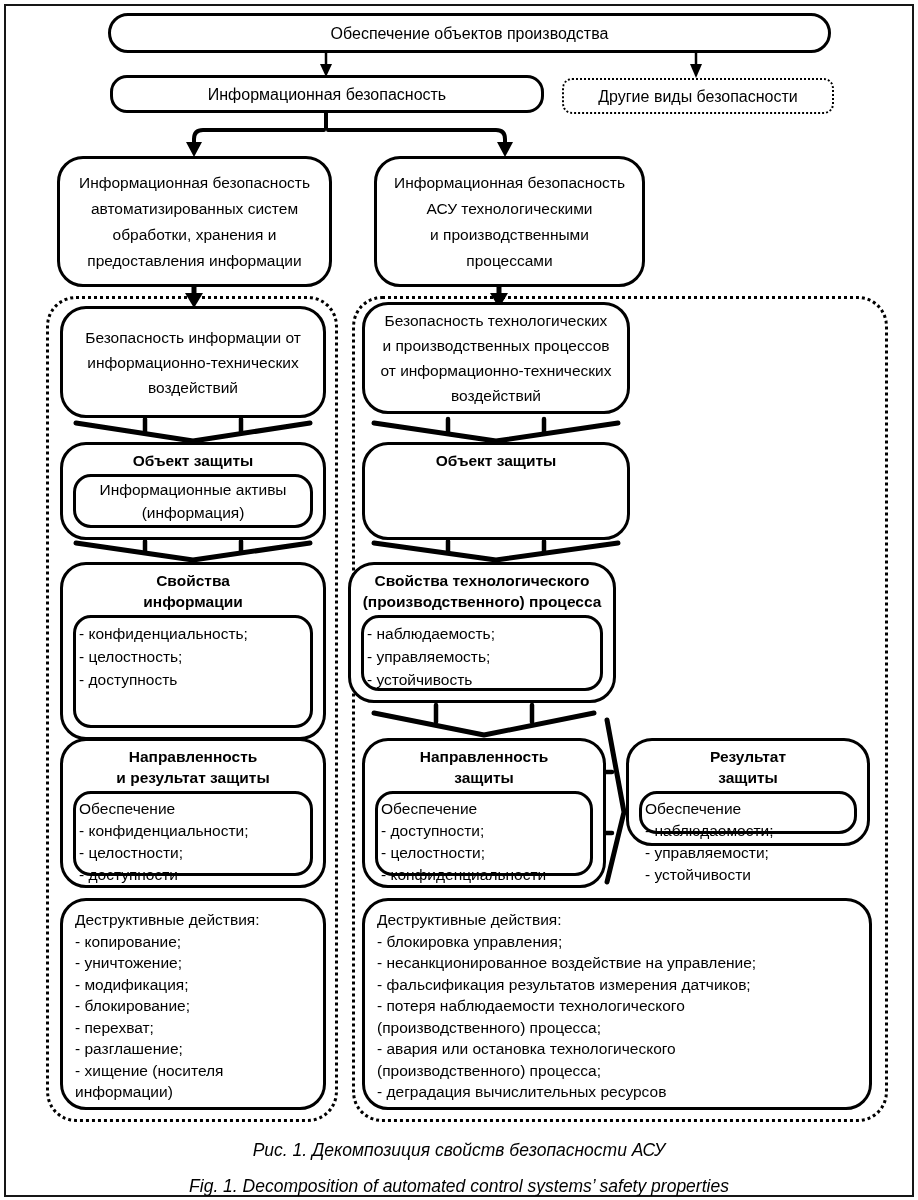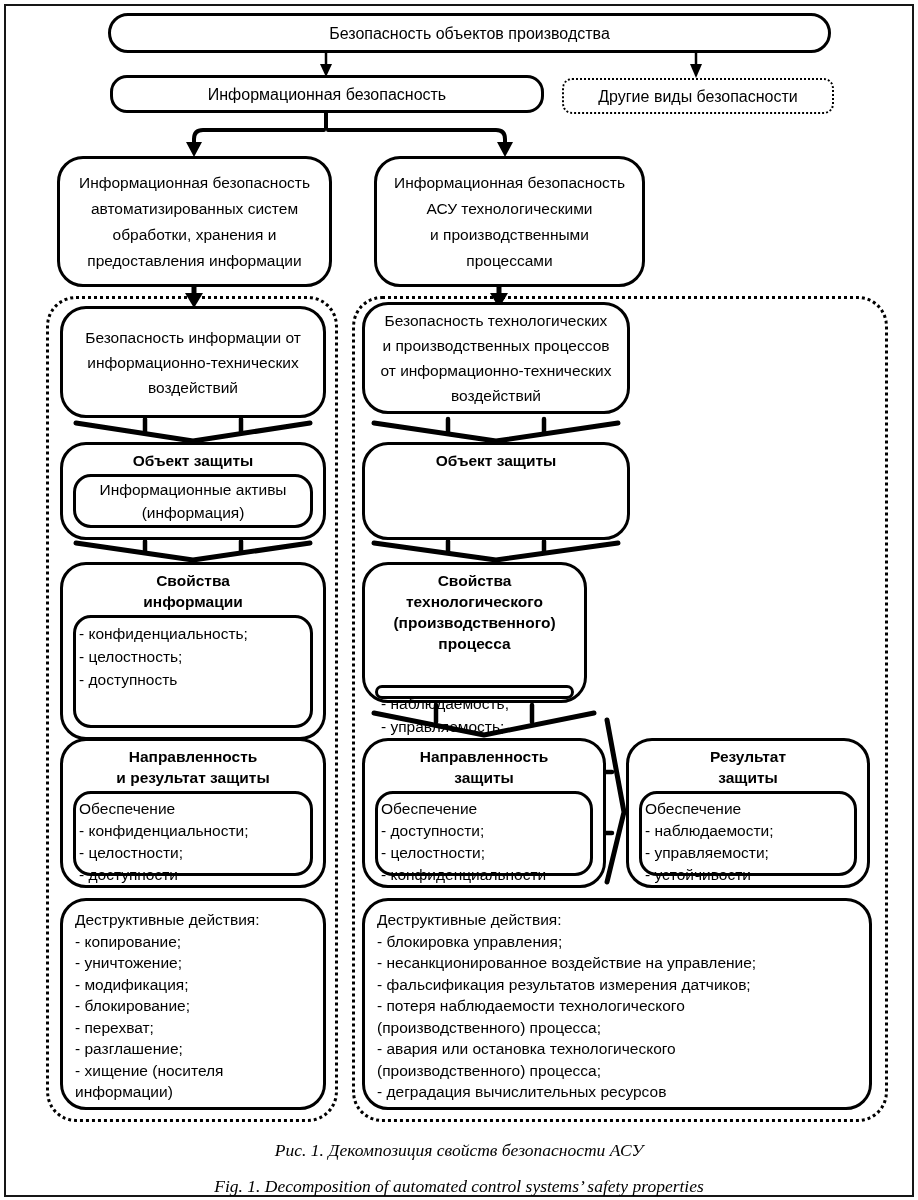--- a/index.html
+++ b/index.html
@@ -41,21 +41,21 @@
     white-space:pre-line; font-size:15.5px; line-height:23px;
   }
   .group-inner.center { display:flex; align-items:center; justify-content:center; text-align:center; }
   .group-inner.list { text-align:left; }
   .list-box {
     display:block; text-align:left; padding:8px 12px;
     line-height:21.5px; border-radius:26px;
   }
   .caption {
     position:absolute; left:0; width:918px; text-align:center;
-    font-family:Liberation Serif, serif; font-style:italic; font-size:17.5px;
+    font-family:Liberation Sans, sans-serif; font-style:italic; font-size:17.5px;
     white-space:pre-line;
   }
 </style>
 </head>
 <body>
 
 <div class="page">
   <div class="frame"></div>
 
   <svg class="connectors" width="918" height="1200" viewBox="0 0 918 1200">
@@ -103,21 +103,21 @@
       <path stroke-width="4.5" d="M448,541 V552 M544,541 V552"></path>
       <path stroke-width="5" d="M374,543 L496,560 L618,543"></path>
       <path stroke-width="4.5" d="M436,705 V722 M532,705 V722"></path>
       <path stroke-width="5" d="M374,713 L484,735 L594,713"></path>
 
       <path stroke-width="4.5" d="M598,772 H612 M598,833 H612"></path>
       <path stroke-width="5" d="M607,720 L624,812 L607,882"></path>
     </g>
   </svg>
 
-  <div class="box pill" style="left:108px; top:13px; width:723px; height:40px;">Безопасность объектов производства</div>
+  <div class="box pill" style="left:108px; top:13px; width:723px; height:40px;">Обеспечение объектов производства</div>
 
   <div class="box pill" style="left:110px; top:75px; width:434px; height:38px; border-radius:17px;">Информационная безопасность</div>
 
   <div class="box dotted-sm" style="left:562px; top:78px; width:272px; height:36px;">Другие виды безопасности</div>
 
   <div class="box lvl3" style="left:57px; top:156px; width:275px; height:131px;">Информационная безопасность
 автоматизированных систем
 обработки, хранения и
 предоставления информации</div>
 
@@ -168,38 +168,38 @@
 
   <div class="box" style="left:362px; top:302px; width:268px; height:112px; border-radius:26px;">Безопасность технологических
 и производственных процессов
 от информационно-технических
 воздействий</div>
 
   <div class="group" style="left:362px; top:442px; width:268px; height:98px;">
     <div class="group-header">Объект защиты</div>
   </div>
 
-  <div class="group" style="left:362px; top:562px; width:225px; height:141px;gap:28px;">
+  <div class="group" style="left:348px; top:562px; width:268px; height:141px;">
     <div class="group-header">Свойства технологического
 (производственного) процесса</div>
     <div class="group-inner list">- наблюдаемость;
 - управляемость;
 - устойчивость</div>
   </div>
 
   <div class="group" style="left:362px; top:738px; width:244px; height:150px;">
     <div class="group-header">Направленность
 защиты</div>
     <div class="group-inner list" style="line-height:22px;">Обеспечение
 - доступности;
 - целостности;
 - конфиденциальности</div>
   </div>
 
-  <div class="group" style="left:626px; top:738px; width:244px; height:150px;">
+  <div class="group" style="left:626px; top:738px; width:244px; height:108px;">
     <div class="group-header">Результат
 защиты</div>
     <div class="group-inner list" style="line-height:22px;">Обеспечение
 - наблюдаемости;
 - управляемости;
 - устойчивости</div>
   </div>
 
   <div class="box list-box" style="left:362px; top:898px; width:510px; height:212px;">Деструктивные действия:
 - блокировка управления;

